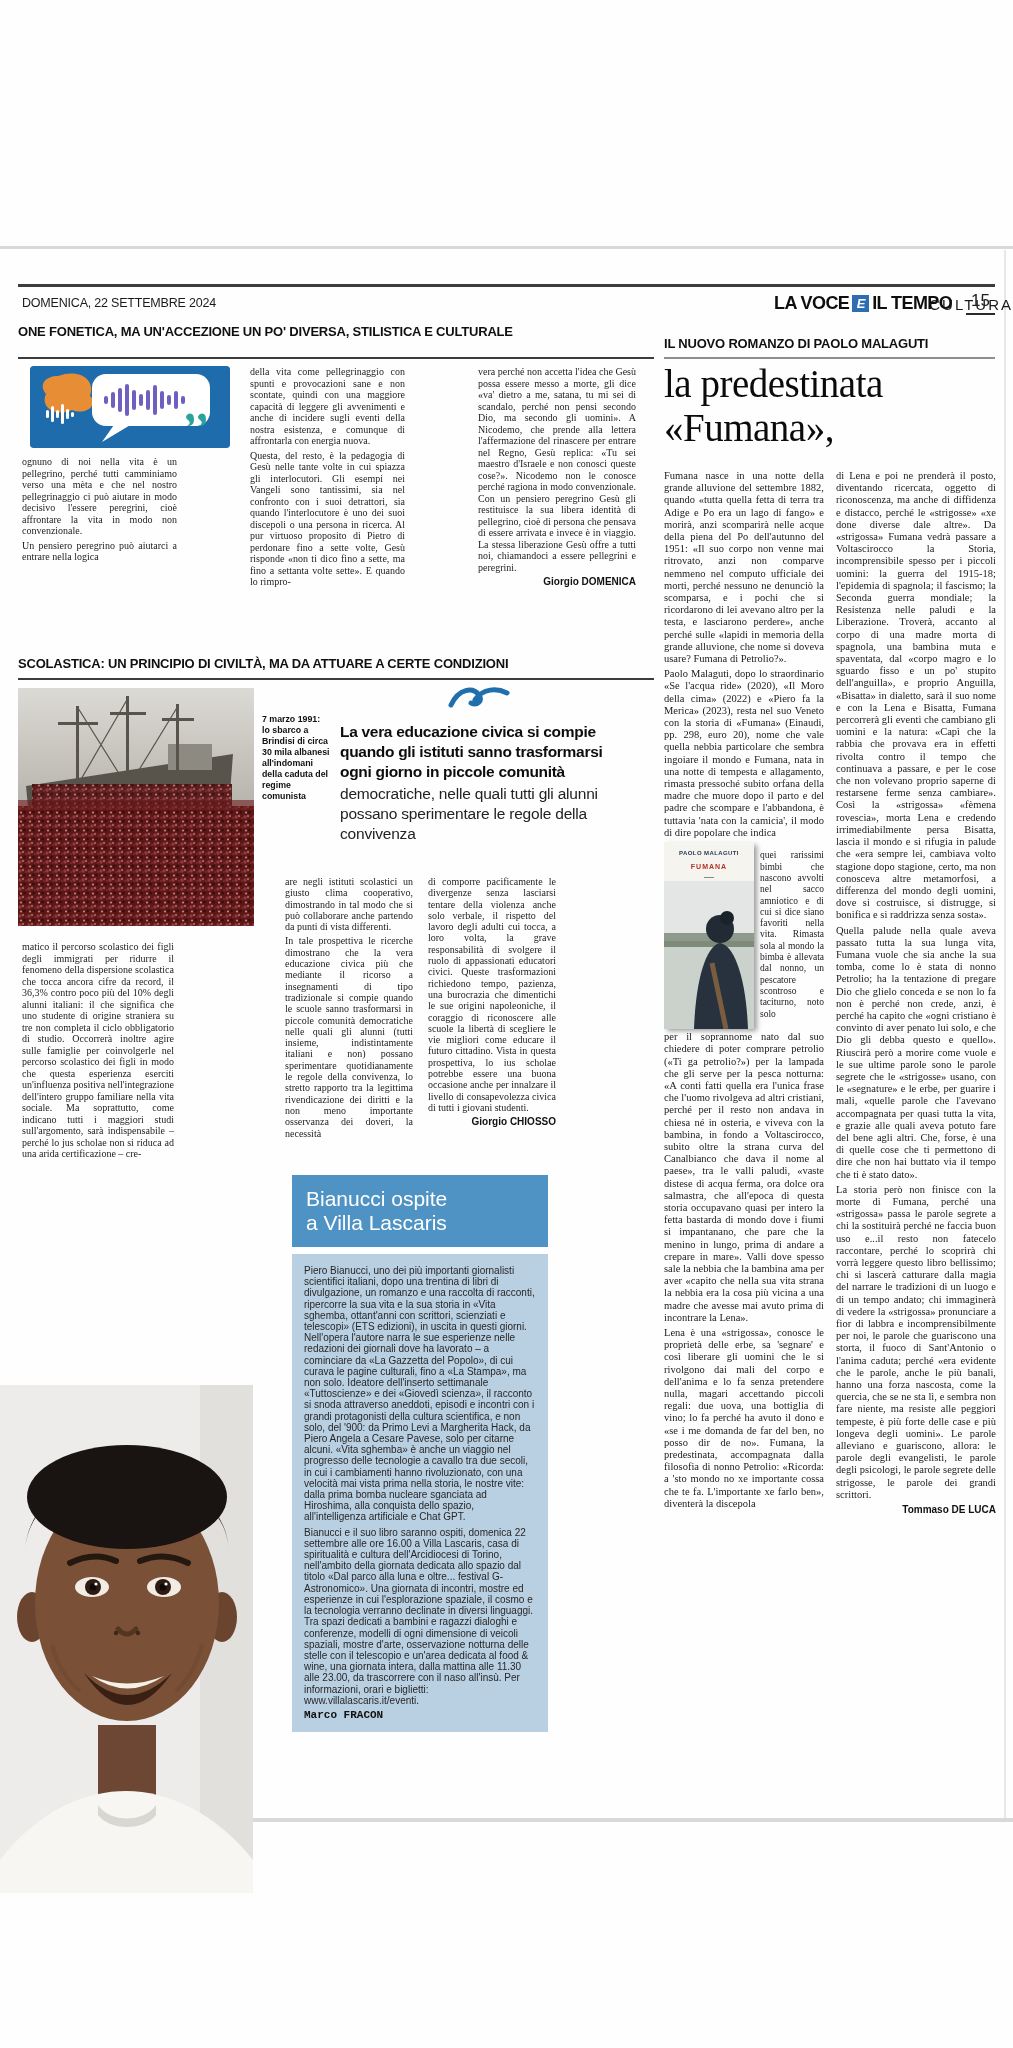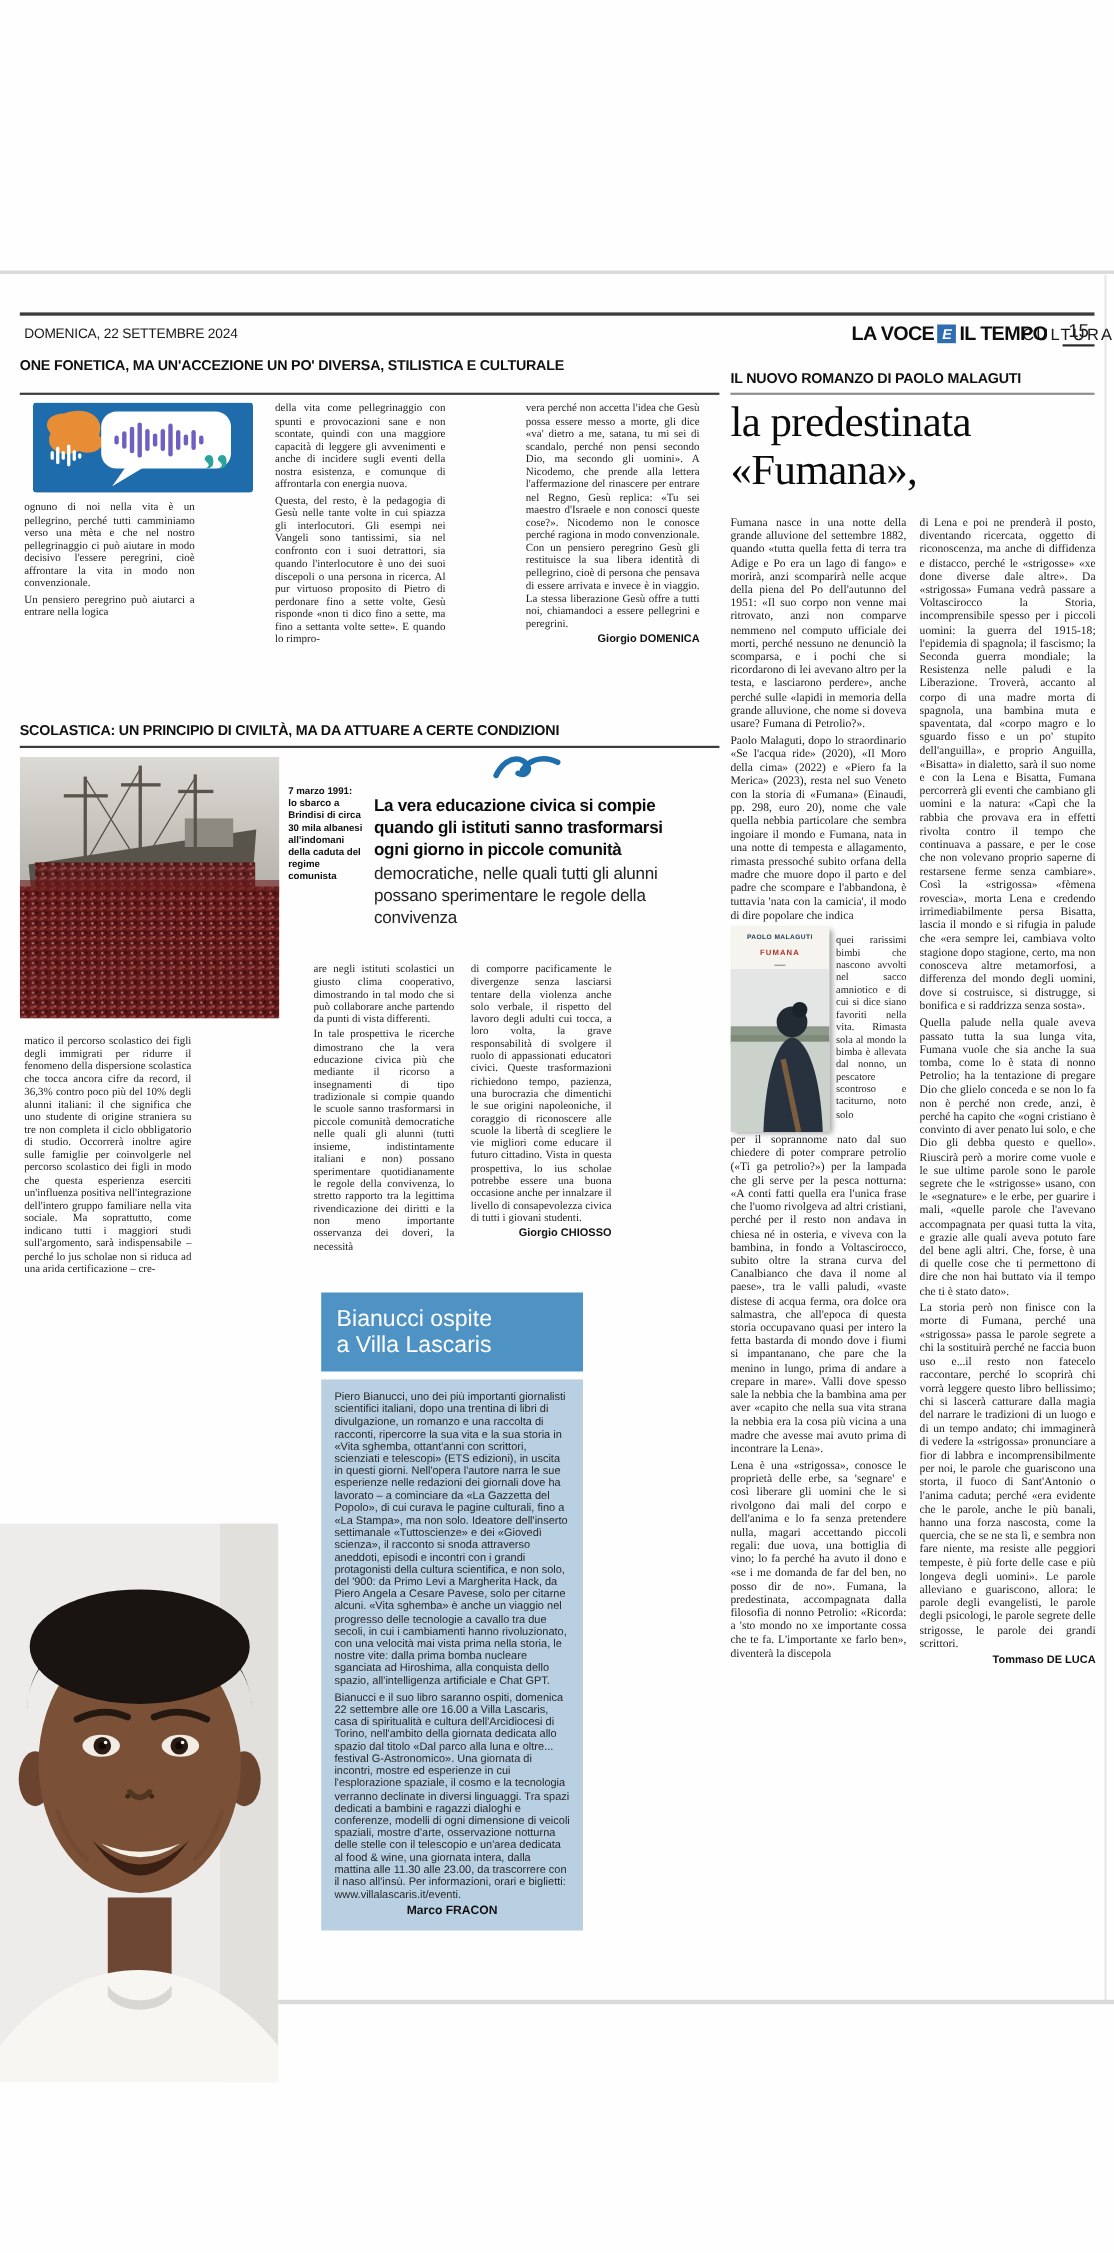--- a/index.html
+++ b/index.html
@@ -33,21 +33,21 @@
   .inset-row{display:flex;gap:6px;margin:2px 0 3px 0;align-items:center;}
   .bookcover{width:90px;height:186px;background:#f6f4ef;box-shadow:3px 3px 5px rgba(0,0,0,0.38);flex:0 0 auto;padding-top:5px;box-sizing:border-box;}
   .bc-author{font-family:"Liberation Sans",sans-serif;font-weight:bold;font-size:6px;letter-spacing:0.4px;text-align:center;color:#233a55;}
   .bc-title{font-family:"Liberation Sans",sans-serif;font-weight:bold;font-size:7px;letter-spacing:1px;text-align:center;color:#b23327;margin-top:2px;}
   .bc-dash{width:10px;height:1px;background:#8a8a8a;margin:3px auto;}
   .narrowtxt{flex:1;font-size:9.5px;line-height:11.3px;text-align:justify;}
   
   .bx-head{background:#4f93c5;color:#ffffff;font-family:"Liberation Sans",sans-serif;font-size:21px;line-height:24px;padding:12px 14px;}
   .bx-body{background:#b9cfe2;color:#272727;font-family:"Liberation Sans",sans-serif;font-size:10px;line-height:11.2px;padding:11px 12px;text-align:left;}
   .bx-body p{margin:0 0 4px 0;}
-  .bx-sig{font-family:Liberation Sans, sans-serif;font-weight:bold;font-size:11px;text-align:center;color:#111;}
+  .bx-sig{font-family:Liberation Mono, monospace;font-weight:bold;font-size:11px;text-align:left;color:#111;}
   .thin-gray{background:#8f8f8f;}
   .edgeline{background:#d9d9d9;}
 </style>
 </head>
 <body>
 
 <div class="sheet">
 
   <div class="abs edgeline" style="left:0;top:246px;width:1013px;height:3px;"></div>
   <div class="abs" style="left:1004px;top:250px;width:2px;height:1570px;background:#e8e8e8;"></div>
@@ -172,21 +172,21 @@
   </div>
   <div class="abs serifbody" style="left:285px;top:876px;width:128px;font-size:10px;line-height:11.3px;">
     <p>are negli istituti scolastici un giusto clima cooperativo, dimostrando in tal modo che si può collaborare anche partendo da punti di vista differenti.</p>
     <p>In tale prospettiva le ricerche dimostrano che la vera educazione civica più che mediante il ricorso a insegnamenti di tipo tradizionale si compie quando le scuole sanno trasformarsi in piccole comunità democratiche nelle quali gli alunni (tutti insieme, indistintamente italiani e non) possano sperimentare quotidianamente le regole della convivenza, lo stretto rapporto tra la legittima rivendicazione dei diritti e la non meno importante osservanza dei doveri, la necessità</p>
   </div>
   <div class="abs serifbody" style="left:428px;top:876px;width:128px;font-size:10px;line-height:11.3px;">
     <p>di comporre pacificamente le divergenze senza lasciarsi tentare della violenza anche solo verbale, il rispetto del lavoro degli adulti cui tocca, a loro volta, la grave responsabilità di svolgere il ruolo di appassionati educatori civici. Queste trasformazioni richiedono tempo, pazienza, una burocrazia che dimentichi le sue origini napoleoniche, il coraggio di riconoscere alle scuole la libertà di scegliere le vie migliori come educare il futuro cittadino. Vista in questa prospettiva, lo ius scholae potrebbe essere una buona occasione anche per innalzare il livello di consapevolezza civica di tutti i giovani studenti.</p>
     <div class="sig">Giorgio CHIOSSO</div>
   </div>
 
-  <div class="abs" style="left:292px;top:1175px;width:238px;">
+  <div class="abs" style="left:292px;top:1175px;width:256px;">
     <div class="bx-head">
       <div>Bianucci ospite</div>
       <div>a Villa Lascaris</div>
     </div>
     <div style="height:7px;background:#ffffff;"></div>
     <div class="bx-body">
       <p>Piero Bianucci, uno dei più importanti giornalisti scientifici italiani, dopo una trentina di libri di divulgazione, un romanzo e una raccolta di racconti, ripercorre la sua vita e la sua storia in «Vita sghemba, ottant'anni con scrittori, scienziati e telescopi» (ETS edizioni), in uscita in questi giorni. Nell'opera l'autore narra le sue esperienze nelle redazioni dei giornali dove ha lavorato – a cominciare da «La Gazzetta del Popolo», di cui curava le pagine culturali, fino a «La Stampa», ma non solo. Ideatore dell'inserto settimanale «Tuttoscienze» e dei «Giovedì scienza», il racconto si snoda attraverso aneddoti, episodi e incontri con i grandi protagonisti della cultura scientifica, e non solo, del '900: da Primo Levi a Margherita Hack, da Piero Angela a Cesare Pavese, solo per citarne alcuni. «Vita sghemba» è anche un viaggio nel progresso delle tecnologie a cavallo tra due secoli, in cui i cambiamenti hanno rivoluzionato, con una velocità mai vista prima nella storia, le nostre vite: dalla prima bomba nucleare sganciata ad Hiroshima, alla conquista dello spazio, all'intelligenza artificiale e Chat GPT.</p>
       <p>Bianucci e il suo libro saranno ospiti, domenica 22 settembre alle ore 16.00 a Villa Lascaris, casa di spiritualità e cultura dell'Arcidiocesi di Torino, nell'ambito della giornata dedicata allo spazio dal titolo «Dal parco alla luna e oltre... festival G-Astronomico». Una giornata di incontri, mostre ed esperienze in cui l'esplorazione spaziale, il cosmo e la tecnologia verranno declinate in diversi linguaggi. Tra spazi dedicati a bambini e ragazzi dialoghi e conferenze, modelli di ogni dimensione di veicoli spaziali, mostre d'arte, osservazione notturna delle stelle con il telescopio e un'area dedicata al food &amp; wine, una giornata intera, dalla mattina alle 11.30 alle 23.00, da trascorrere con il naso all'insù. Per informazioni, orari e biglietti: www.villalascaris.it/eventi.</p>
       <div class="bx-sig">Marco FRACON</div>
     </div>

